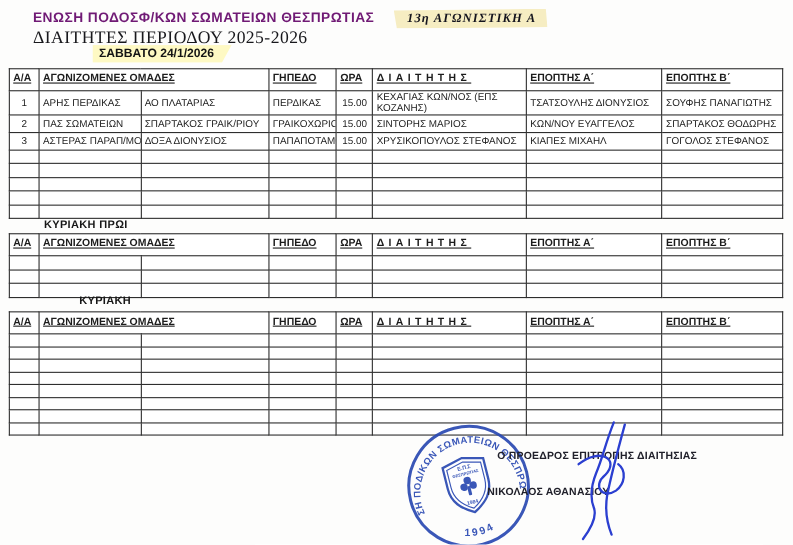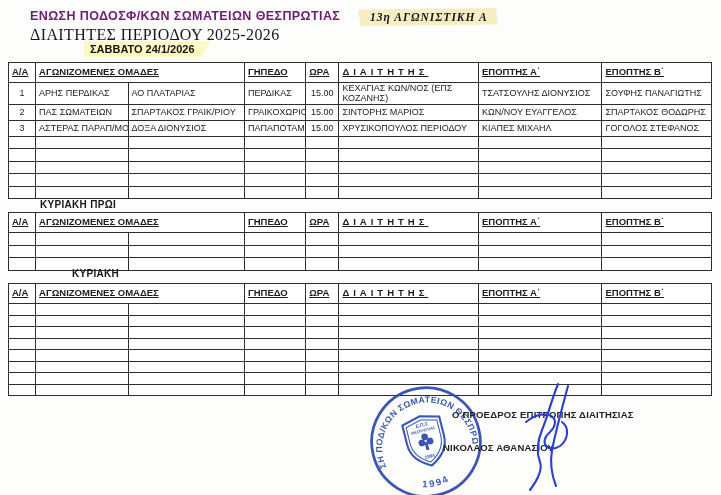--- a/index.html
+++ b/index.html
@@ -105,21 +105,21 @@
           <td class="c-ref">ΣΙΝΤΟΡΗΣ ΜΑΡΙΟΣ</td>
           <td class="c-obsa">ΚΩΝ/ΝΟΥ ΕΥΑΓΓΕΛΟΣ</td>
           <td class="c-obsb">ΣΠΑΡΤΑΚΟΣ ΘΟΔΩΡΗΣ</td>
         </tr>
         <tr class="data">
           <td class="c-aa">3</td>
           <td class="c-home">ΑΣΤΕΡΑΣ ΠΑΡΑΠ/ΜΟΥ</td>
           <td class="c-away">ΔΟΞΑ ΔΙΟΝΥΣΙΟΣ</td>
           <td class="c-venue">ΠΑΠΑΠΟΤΑΜΟ</td>
           <td class="c-time">15.00</td>
-          <td class="c-ref">ΧΡΥΣΙΚΟΠΟΥΛΟΣ ΠΕΡΙΟΔΟΥ</td>
+          <td class="c-ref">ΧΡΥΣΙΚΟΠΟΥΛΟΣ ΣΤΕΦΑΝΟΣ</td>
           <td class="c-obsa">ΚΙΑΠΕΣ ΜΙΧΑΗΛ</td>
           <td class="c-obsb">ΓΟΓΟΛΟΣ ΣΤΕΦΑΝΟΣ</td>
         </tr>
         <tr class="empty">
           <td class="c-aa">&nbsp;</td>
           <td class="c-home">&nbsp;</td>
           <td class="c-away">&nbsp;</td>
           <td class="c-venue">&nbsp;</td>
           <td class="c-time">&nbsp;</td>
           <td class="c-ref">&nbsp;</td>

